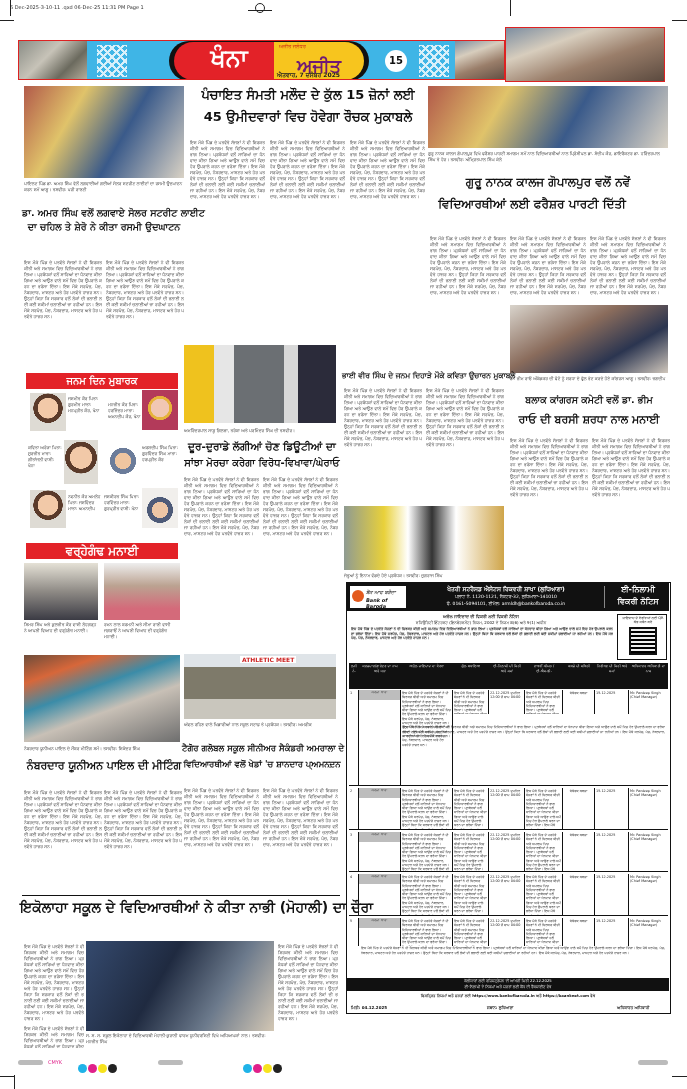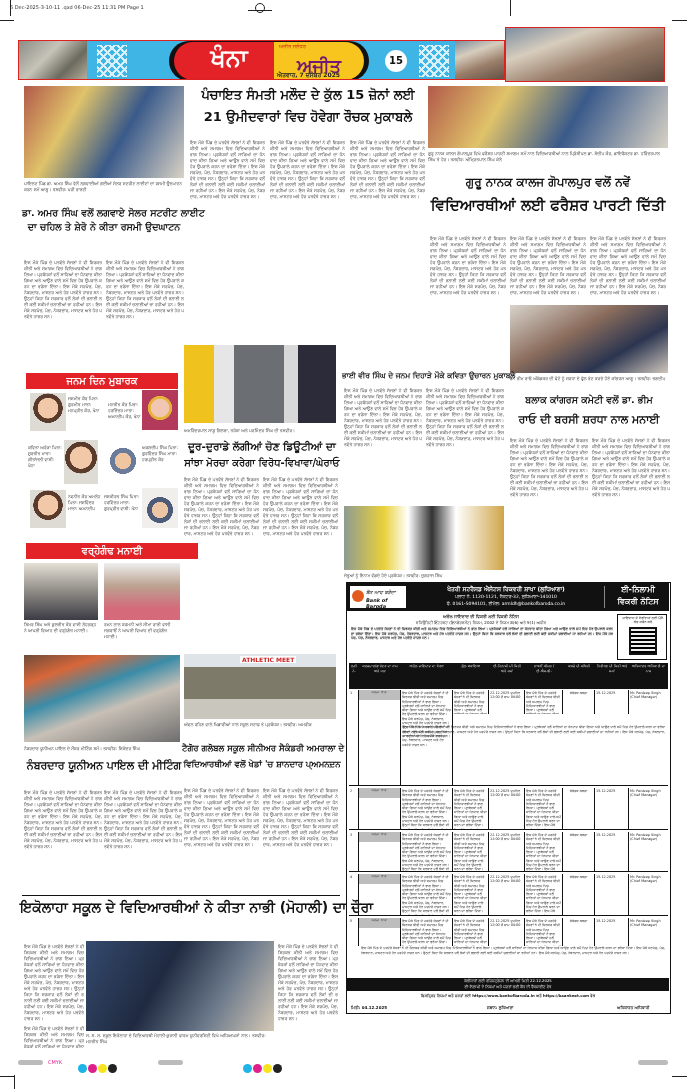--- a/index.html
+++ b/index.html
@@ -66,34 +66,34 @@
 <div class="abs kid" style="left:142px;top:390px;width:36px;height:40px;background:radial-gradient(circle at 50% 45%,#f1c7b3 0 32%,#e6b33a 33% 42%,#b33a5a 43%)"></div>
 <div class="abs cap" style="left:28px;top:445px;width:34px;height:32px">ਕਵਿਤਾ ਅਰੋੜਾ ਪਿਤਾ: ਸੁਰਜੀਤ ਮਾਤਾ: ਗੀਤਾਂਜਲੀ ਵਾਸੀ: ਖੰਨਾ</div>
 <div class="abs kid" style="left:64px;top:440px;width:34px;height:44px"></div>
 <div class="abs kid" style="left:106px;top:440px;width:34px;height:38px;background:radial-gradient(circle at 50% 55%,#f0c6a0 0 30%,#6b7c9a 31% 48%,#fff 49%)"></div>
 <div class="abs cap" style="left:142px;top:445px;width:38px;height:32px">ਅਰਸ਼ਦੀਪ ਸਿੰਘ ਪਿਤਾ: ਗੁਰਵਿੰਦਰ ਸਿੰਘ ਮਾਤਾ: ਹਰਪ੍ਰੀਤ ਕੌਰ</div>
 <div class="abs kid" style="left:30px;top:490px;width:36px;height:38px"></div>
 <div class="abs cap" style="left:68px;top:494px;width:34px;height:32px">ਨਵਨੀਤ ਕੌਰ ਅਮਲੋਹ ਪਿਤਾ: ਜਸਵਿੰਦਰ ਮਾਤਾ: ਅਮਨਦੀਪ</div>
 <div class="abs cap" style="left:104px;top:494px;width:36px;height:32px">ਜਸਕੀਰਤ ਸਿੰਘ ਪਿਤਾ: ਹਰਵਿੰਦਰ ਮਾਤਾ: ਗੁਰਪ੍ਰੀਤ ਵਾਸੀ: ਖੰਨਾ</div>
 <div class="abs kid" style="left:142px;top:488px;width:36px;height:40px;background:radial-gradient(circle at 50% 55%,#ecc5a5 0 28%,#4d5a78 29% 45%,#f1efec 46%)"></div>
 
-<div class="abs redbar" style="left:26px;top:543px;width:172px;height:16px;font-size:10px;line-height:16px">ਵਰ੍ਹੇਗੰਢ ਮਨਾਈ</div>
+<div class="abs redbar" style="left:26px;top:543px;width:152px;height:16px;font-size:12px;line-height:16px">ਵਰ੍ਹੇਗੰਢ ਮਨਾਈ</div>
 <div class="abs photo4" style="left:24px;top:563px;width:74px;height:57px"></div>
 <div class="abs photo4" style="left:104px;top:563px;width:76px;height:57px;background:linear-gradient(180deg,#eee,#bba291 40%,#d46a7a 80%)"></div>
 <div class="abs cap" style="left:24px;top:622px;width:74px;height:20px">ਸਿਮਰ ਸਿੰਘ ਅਤੇ ਕੁਲਜੀਤ ਕੌਰ ਵਾਸੀ ਲੋਹਗੜ੍ਹ ਨੇ ਆਪਣੀ ਵਿਆਹ ਦੀ ਵਰ੍ਹੇਗੰਢ ਮਨਾਈ।</div>
 <div class="abs cap" style="left:104px;top:622px;width:76px;height:20px">ਰਮਨ ਲਾਲ ਬਰਮਨੀ ਅਤੇ ਸੀਮਾ ਰਾਣੀ ਵਾਸੀ ਜਗਰਾਓਂ ਨੇ ਆਪਣੀ ਵਿਆਹ ਦੀ ਵਰ੍ਹੇਗੰਢ ਮਨਾਈ।</div>
 
 <div class="abs photo3" style="left:24px;top:655px;width:156px;height:87px;background:linear-gradient(160deg,#6d4c3a,#d7673a 20%,#3b8ca8 40%,#c8c0b6 60%,#6e6e6e)"></div>
 <div class="abs cap" style="left:24px;top:746px;width:156px;height:8px;white-space:nowrap">ਨੰਬਰਦਾਰ ਯੂਨੀਅਨ ਪਾਇਲ ਦੇ ਮੈਂਬਰ ਮੀਟਿੰਗ ਸਮੇਂ। ਤਸਵੀਰ: ਸਿਕੰਦਰ ਸਿੰਘ</div>
 <div class="abs head" style="left:22px;top:760px;width:164px;font-size:11px">ਨੰਬਰਦਾਰ ਯੂਨੀਅਨ ਪਾਇਲ ਦੀ ਮੀਟਿੰਗ</div>
 <div class="abs col" style="left:24px;top:790px;width:78px;height:100px">ਇਸ ਮੌਕੇ ਪਿੰਡ ਦੇ ਪਤਵੰਤੇ ਸੱਜਣਾਂ ਨੇ ਵੀ ਸ਼ਿਰਕਤ ਕੀਤੀ ਅਤੇ ਸਮਾਗਮ ਵਿਚ ਵਿਦਿਆਰਥੀਆਂ ਨੇ ਭਾਗ ਲਿਆ। ਪ੍ਰਬੰਧਕਾਂ ਵਲੋਂ ਸਾਰਿਆਂ ਦਾ ਧੰਨਵਾਦ ਕੀਤਾ ਗਿਆ ਅਤੇ ਆਉਣ ਵਾਲੇ ਸਮੇਂ ਵਿਚ ਹੋਰ ਉਪਰਾਲੇ ਕਰਨ ਦਾ ਭਰੋਸਾ ਦਿੱਤਾ। ਇਸ ਮੌਕੇ ਸਰਪੰਚ, ਪੰਚ, ਨੰਬਰਦਾਰ, ਮਾਸਟਰ ਅਤੇ ਹੋਰ ਪਤਵੰਤੇ ਹਾਜ਼ਰ ਸਨ। ਉਨ੍ਹਾਂ ਕਿਹਾ ਕਿ ਸਰਕਾਰ ਵਲੋਂ ਲੋਕਾਂ ਦੀ ਭਲਾਈ ਲਈ ਕਈ ਸਕੀਮਾਂ ਚਲਾਈਆਂ ਜਾ ਰਹੀਆਂ ਹਨ। ਇਸ ਮੌਕੇ ਸਰਪੰਚ, ਪੰਚ, ਨੰਬਰਦਾਰ, ਮਾਸਟਰ ਅਤੇ ਹੋਰ ਪਤਵੰਤੇ ਹਾਜ਼ਰ ਸਨ।</div>
 <div class="abs col" style="left:104px;top:790px;width:78px;height:100px">ਇਸ ਮੌਕੇ ਪਿੰਡ ਦੇ ਪਤਵੰਤੇ ਸੱਜਣਾਂ ਨੇ ਵੀ ਸ਼ਿਰਕਤ ਕੀਤੀ ਅਤੇ ਸਮਾਗਮ ਵਿਚ ਵਿਦਿਆਰਥੀਆਂ ਨੇ ਭਾਗ ਲਿਆ। ਪ੍ਰਬੰਧਕਾਂ ਵਲੋਂ ਸਾਰਿਆਂ ਦਾ ਧੰਨਵਾਦ ਕੀਤਾ ਗਿਆ ਅਤੇ ਆਉਣ ਵਾਲੇ ਸਮੇਂ ਵਿਚ ਹੋਰ ਉਪਰਾਲੇ ਕਰਨ ਦਾ ਭਰੋਸਾ ਦਿੱਤਾ। ਇਸ ਮੌਕੇ ਸਰਪੰਚ, ਪੰਚ, ਨੰਬਰਦਾਰ, ਮਾਸਟਰ ਅਤੇ ਹੋਰ ਪਤਵੰਤੇ ਹਾਜ਼ਰ ਸਨ। ਉਨ੍ਹਾਂ ਕਿਹਾ ਕਿ ਸਰਕਾਰ ਵਲੋਂ ਲੋਕਾਂ ਦੀ ਭਲਾਈ ਲਈ ਕਈ ਸਕੀਮਾਂ ਚਲਾਈਆਂ ਜਾ ਰਹੀਆਂ ਹਨ। ਇਸ ਮੌਕੇ ਸਰਪੰਚ, ਪੰਚ, ਨੰਬਰਦਾਰ, ਮਾਸਟਰ ਅਤੇ ਹੋਰ ਪਤਵੰਤੇ ਹਾਜ਼ਰ ਸਨ।</div>
 
 <div class="abs head" style="left:190px;top:88px;width:236px;font-size:13px">ਪੰਚਾਇਤ ਸੰਮਤੀ ਮਲੌਦ ਦੇ ਕੁੱਲ 15 ਜ਼ੋਨਾਂ ਲਈ</div>
-<div class="abs head" style="left:190px;top:110px;width:236px;font-size:13px">21 ਉਮੀਦਵਾਰਾਂ ਵਿਚ ਹੋਵੇਗਾ ਰੌਚਕ ਮੁਕਾਬਲੇ</div>
+<div class="abs head" style="left:190px;top:110px;width:236px;font-size:13px">45 ਉਮੀਦਵਾਰਾਂ ਵਿਚ ਹੋਵੇਗਾ ਰੌਚਕ ਮੁਕਾਬਲੇ</div>
 <div class="abs col" style="left:190px;top:140px;width:75px;height:200px">ਇਸ ਮੌਕੇ ਪਿੰਡ ਦੇ ਪਤਵੰਤੇ ਸੱਜਣਾਂ ਨੇ ਵੀ ਸ਼ਿਰਕਤ ਕੀਤੀ ਅਤੇ ਸਮਾਗਮ ਵਿਚ ਵਿਦਿਆਰਥੀਆਂ ਨੇ ਭਾਗ ਲਿਆ। ਪ੍ਰਬੰਧਕਾਂ ਵਲੋਂ ਸਾਰਿਆਂ ਦਾ ਧੰਨਵਾਦ ਕੀਤਾ ਗਿਆ ਅਤੇ ਆਉਣ ਵਾਲੇ ਸਮੇਂ ਵਿਚ ਹੋਰ ਉਪਰਾਲੇ ਕਰਨ ਦਾ ਭਰੋਸਾ ਦਿੱਤਾ। ਇਸ ਮੌਕੇ ਸਰਪੰਚ, ਪੰਚ, ਨੰਬਰਦਾਰ, ਮਾਸਟਰ ਅਤੇ ਹੋਰ ਪਤਵੰਤੇ ਹਾਜ਼ਰ ਸਨ। ਉਨ੍ਹਾਂ ਕਿਹਾ ਕਿ ਸਰਕਾਰ ਵਲੋਂ ਲੋਕਾਂ ਦੀ ਭਲਾਈ ਲਈ ਕਈ ਸਕੀਮਾਂ ਚਲਾਈਆਂ ਜਾ ਰਹੀਆਂ ਹਨ। ਇਸ ਮੌਕੇ ਸਰਪੰਚ, ਪੰਚ, ਨੰਬਰਦਾਰ, ਮਾਸਟਰ ਅਤੇ ਹੋਰ ਪਤਵੰਤੇ ਹਾਜ਼ਰ ਸਨ।</div>
 <div class="abs col" style="left:270px;top:140px;width:75px;height:200px">ਇਸ ਮੌਕੇ ਪਿੰਡ ਦੇ ਪਤਵੰਤੇ ਸੱਜਣਾਂ ਨੇ ਵੀ ਸ਼ਿਰਕਤ ਕੀਤੀ ਅਤੇ ਸਮਾਗਮ ਵਿਚ ਵਿਦਿਆਰਥੀਆਂ ਨੇ ਭਾਗ ਲਿਆ। ਪ੍ਰਬੰਧਕਾਂ ਵਲੋਂ ਸਾਰਿਆਂ ਦਾ ਧੰਨਵਾਦ ਕੀਤਾ ਗਿਆ ਅਤੇ ਆਉਣ ਵਾਲੇ ਸਮੇਂ ਵਿਚ ਹੋਰ ਉਪਰਾਲੇ ਕਰਨ ਦਾ ਭਰੋਸਾ ਦਿੱਤਾ। ਇਸ ਮੌਕੇ ਸਰਪੰਚ, ਪੰਚ, ਨੰਬਰਦਾਰ, ਮਾਸਟਰ ਅਤੇ ਹੋਰ ਪਤਵੰਤੇ ਹਾਜ਼ਰ ਸਨ। ਉਨ੍ਹਾਂ ਕਿਹਾ ਕਿ ਸਰਕਾਰ ਵਲੋਂ ਲੋਕਾਂ ਦੀ ਭਲਾਈ ਲਈ ਕਈ ਸਕੀਮਾਂ ਚਲਾਈਆਂ ਜਾ ਰਹੀਆਂ ਹਨ। ਇਸ ਮੌਕੇ ਸਰਪੰਚ, ਪੰਚ, ਨੰਬਰਦਾਰ, ਮਾਸਟਰ ਅਤੇ ਹੋਰ ਪਤਵੰਤੇ ਹਾਜ਼ਰ ਸਨ।</div>
 <div class="abs col" style="left:350px;top:140px;width:75px;height:200px">ਇਸ ਮੌਕੇ ਪਿੰਡ ਦੇ ਪਤਵੰਤੇ ਸੱਜਣਾਂ ਨੇ ਵੀ ਸ਼ਿਰਕਤ ਕੀਤੀ ਅਤੇ ਸਮਾਗਮ ਵਿਚ ਵਿਦਿਆਰਥੀਆਂ ਨੇ ਭਾਗ ਲਿਆ। ਪ੍ਰਬੰਧਕਾਂ ਵਲੋਂ ਸਾਰਿਆਂ ਦਾ ਧੰਨਵਾਦ ਕੀਤਾ ਗਿਆ ਅਤੇ ਆਉਣ ਵਾਲੇ ਸਮੇਂ ਵਿਚ ਹੋਰ ਉਪਰਾਲੇ ਕਰਨ ਦਾ ਭਰੋਸਾ ਦਿੱਤਾ। ਇਸ ਮੌਕੇ ਸਰਪੰਚ, ਪੰਚ, ਨੰਬਰਦਾਰ, ਮਾਸਟਰ ਅਤੇ ਹੋਰ ਪਤਵੰਤੇ ਹਾਜ਼ਰ ਸਨ। ਉਨ੍ਹਾਂ ਕਿਹਾ ਕਿ ਸਰਕਾਰ ਵਲੋਂ ਲੋਕਾਂ ਦੀ ਭਲਾਈ ਲਈ ਕਈ ਸਕੀਮਾਂ ਚਲਾਈਆਂ ਜਾ ਰਹੀਆਂ ਹਨ। ਇਸ ਮੌਕੇ ਸਰਪੰਚ, ਪੰਚ, ਨੰਬਰਦਾਰ, ਮਾਸਟਰ ਅਤੇ ਹੋਰ ਪਤਵੰਤੇ ਹਾਜ਼ਰ ਸਨ।</div>
 
 <div class="abs" style="left:184px;top:345px;width:152px;height:78px;background:linear-gradient(90deg,#efc21e 0 20%,#e6e6e6 20% 33%,#6b6f73 33% 66%,#d8d8d8 66% 75%,#2b2b3a 75%)"></div>
 <div class="abs cap" style="left:184px;top:428px;width:154px;height:8px;white-space:nowrap">ਅਮਰਿੰਦਰਪਾਲ ਸਾਬੂ ਗਿਲਜ਼ਾ, ਤਰੋਬਾ ਅਤੇ ਪਰਮਿੰਦਰ ਸਿੰਘ ਦੀ ਤਸਵੀਰ।</div>
 <div class="abs head" style="left:182px;top:441px;width:160px;font-size:10.5px">ਦੂਰ-ਦੁਰਾਡੇ ਲੱਗੀਆਂ ਚੋਣ ਡਿਊਟੀਆਂ ਦਾ</div>
 <div class="abs head" style="left:182px;top:458px;width:160px;font-size:10px">ਸਾਂਝਾ ਮੋਰਚਾ ਕਰੇਗਾ ਵਿਰੋਧ-ਵਿਖਾਵਾ/ਘੇਰਾਓ</div>
 <div class="abs col" style="left:184px;top:477px;width:75px;height:100px">ਇਸ ਮੌਕੇ ਪਿੰਡ ਦੇ ਪਤਵੰਤੇ ਸੱਜਣਾਂ ਨੇ ਵੀ ਸ਼ਿਰਕਤ ਕੀਤੀ ਅਤੇ ਸਮਾਗਮ ਵਿਚ ਵਿਦਿਆਰਥੀਆਂ ਨੇ ਭਾਗ ਲਿਆ। ਪ੍ਰਬੰਧਕਾਂ ਵਲੋਂ ਸਾਰਿਆਂ ਦਾ ਧੰਨਵਾਦ ਕੀਤਾ ਗਿਆ ਅਤੇ ਆਉਣ ਵਾਲੇ ਸਮੇਂ ਵਿਚ ਹੋਰ ਉਪਰਾਲੇ ਕਰਨ ਦਾ ਭਰੋਸਾ ਦਿੱਤਾ। ਇਸ ਮੌਕੇ ਸਰਪੰਚ, ਪੰਚ, ਨੰਬਰਦਾਰ, ਮਾਸਟਰ ਅਤੇ ਹੋਰ ਪਤਵੰਤੇ ਹਾਜ਼ਰ ਸਨ। ਉਨ੍ਹਾਂ ਕਿਹਾ ਕਿ ਸਰਕਾਰ ਵਲੋਂ ਲੋਕਾਂ ਦੀ ਭਲਾਈ ਲਈ ਕਈ ਸਕੀਮਾਂ ਚਲਾਈਆਂ ਜਾ ਰਹੀਆਂ ਹਨ। ਇਸ ਮੌਕੇ ਸਰਪੰਚ, ਪੰਚ, ਨੰਬਰਦਾਰ, ਮਾਸਟਰ ਅਤੇ ਹੋਰ ਪਤਵੰਤੇ ਹਾਜ਼ਰ ਸਨ।</div>
 <div class="abs col" style="left:263px;top:477px;width:75px;height:100px">ਇਸ ਮੌਕੇ ਪਿੰਡ ਦੇ ਪਤਵੰਤੇ ਸੱਜਣਾਂ ਨੇ ਵੀ ਸ਼ਿਰਕਤ ਕੀਤੀ ਅਤੇ ਸਮਾਗਮ ਵਿਚ ਵਿਦਿਆਰਥੀਆਂ ਨੇ ਭਾਗ ਲਿਆ। ਪ੍ਰਬੰਧਕਾਂ ਵਲੋਂ ਸਾਰਿਆਂ ਦਾ ਧੰਨਵਾਦ ਕੀਤਾ ਗਿਆ ਅਤੇ ਆਉਣ ਵਾਲੇ ਸਮੇਂ ਵਿਚ ਹੋਰ ਉਪਰਾਲੇ ਕਰਨ ਦਾ ਭਰੋਸਾ ਦਿੱਤਾ। ਇਸ ਮੌਕੇ ਸਰਪੰਚ, ਪੰਚ, ਨੰਬਰਦਾਰ, ਮਾਸਟਰ ਅਤੇ ਹੋਰ ਪਤਵੰਤੇ ਹਾਜ਼ਰ ਸਨ। ਉਨ੍ਹਾਂ ਕਿਹਾ ਕਿ ਸਰਕਾਰ ਵਲੋਂ ਲੋਕਾਂ ਦੀ ਭਲਾਈ ਲਈ ਕਈ ਸਕੀਮਾਂ ਚਲਾਈਆਂ ਜਾ ਰਹੀਆਂ ਹਨ। ਇਸ ਮੌਕੇ ਸਰਪੰਚ, ਪੰਚ, ਨੰਬਰਦਾਰ, ਮਾਸਟਰ ਅਤੇ ਹੋਰ ਪਤਵੰਤੇ ਹਾਜ਼ਰ ਸਨ।</div>
@@ -102,21 +102,21 @@
 <div class="abs" style="left:240px;top:656px;font-size:6px;font-weight:bold;color:#c22;background:#fff;padding:0 2px">ATHLETIC MEET</div>
 <div class="abs cap" style="left:184px;top:722px;width:154px;height:14px">ਅੱਵਲ ਰਹਿਣ ਵਾਲੇ ਖਿਡਾਰੀਆਂ ਨਾਲ ਸਕੂਲ ਸਟਾਫ਼ ਤੇ ਪ੍ਰਬੰਧਕ। ਤਸਵੀਰ: ਅਮਰੀਕ</div>
 <div class="abs head" style="left:182px;top:744px;width:160px;font-size:8.5px">ਟੈਗੋਰ ਗਲੋਬਲ ਸਕੂਲ ਸੀਨੀਅਰ ਸੈਕੰਡਰੀ ਅਮਰਾਲਾ ਦੇ</div>
 <div class="abs head" style="left:182px;top:760px;width:160px;font-size:8.5px">ਵਿਦਿਆਰਥੀਆਂ ਵਲੋਂ ਖੇਡਾਂ 'ਚ ਸ਼ਾਨਦਾਰ ਪ੍ਅਮਨਦ਼ਨ</div>
 <div class="abs col" style="left:184px;top:788px;width:75px;height:100px">ਇਸ ਮੌਕੇ ਪਿੰਡ ਦੇ ਪਤਵੰਤੇ ਸੱਜਣਾਂ ਨੇ ਵੀ ਸ਼ਿਰਕਤ ਕੀਤੀ ਅਤੇ ਸਮਾਗਮ ਵਿਚ ਵਿਦਿਆਰਥੀਆਂ ਨੇ ਭਾਗ ਲਿਆ। ਪ੍ਰਬੰਧਕਾਂ ਵਲੋਂ ਸਾਰਿਆਂ ਦਾ ਧੰਨਵਾਦ ਕੀਤਾ ਗਿਆ ਅਤੇ ਆਉਣ ਵਾਲੇ ਸਮੇਂ ਵਿਚ ਹੋਰ ਉਪਰਾਲੇ ਕਰਨ ਦਾ ਭਰੋਸਾ ਦਿੱਤਾ। ਇਸ ਮੌਕੇ ਸਰਪੰਚ, ਪੰਚ, ਨੰਬਰਦਾਰ, ਮਾਸਟਰ ਅਤੇ ਹੋਰ ਪਤਵੰਤੇ ਹਾਜ਼ਰ ਸਨ। ਉਨ੍ਹਾਂ ਕਿਹਾ ਕਿ ਸਰਕਾਰ ਵਲੋਂ ਲੋਕਾਂ ਦੀ ਭਲਾਈ ਲਈ ਕਈ ਸਕੀਮਾਂ ਚਲਾਈਆਂ ਜਾ ਰਹੀਆਂ ਹਨ। ਇਸ ਮੌਕੇ ਸਰਪੰਚ, ਪੰਚ, ਨੰਬਰਦਾਰ, ਮਾਸਟਰ ਅਤੇ ਹੋਰ ਪਤਵੰਤੇ ਹਾਜ਼ਰ ਸਨ।</div>
 <div class="abs col" style="left:263px;top:788px;width:75px;height:100px">ਇਸ ਮੌਕੇ ਪਿੰਡ ਦੇ ਪਤਵੰਤੇ ਸੱਜਣਾਂ ਨੇ ਵੀ ਸ਼ਿਰਕਤ ਕੀਤੀ ਅਤੇ ਸਮਾਗਮ ਵਿਚ ਵਿਦਿਆਰਥੀਆਂ ਨੇ ਭਾਗ ਲਿਆ। ਪ੍ਰਬੰਧਕਾਂ ਵਲੋਂ ਸਾਰਿਆਂ ਦਾ ਧੰਨਵਾਦ ਕੀਤਾ ਗਿਆ ਅਤੇ ਆਉਣ ਵਾਲੇ ਸਮੇਂ ਵਿਚ ਹੋਰ ਉਪਰਾਲੇ ਕਰਨ ਦਾ ਭਰੋਸਾ ਦਿੱਤਾ। ਇਸ ਮੌਕੇ ਸਰਪੰਚ, ਪੰਚ, ਨੰਬਰਦਾਰ, ਮਾਸਟਰ ਅਤੇ ਹੋਰ ਪਤਵੰਤੇ ਹਾਜ਼ਰ ਸਨ। ਉਨ੍ਹਾਂ ਕਿਹਾ ਕਿ ਸਰਕਾਰ ਵਲੋਂ ਲੋਕਾਂ ਦੀ ਭਲਾਈ ਲਈ ਕਈ ਸਕੀਮਾਂ ਚਲਾਈਆਂ ਜਾ ਰਹੀਆਂ ਹਨ। ਇਸ ਮੌਕੇ ਸਰਪੰਚ, ਪੰਚ, ਨੰਬਰਦਾਰ, ਮਾਸਟਰ ਅਤੇ ਹੋਰ ਪਤਵੰਤੇ ਹਾਜ਼ਰ ਸਨ।</div>
 
 <div class="abs photo3" style="left:428px;top:86px;width:240px;height:62px"></div>
 <div class="abs cap" style="left:428px;top:151px;width:240px;height:14px">ਗੁਰੂ ਨਾਨਕ ਕਾਲਜ ਗੋਪਾਲਪੁਰ ਵਿਖੇ ਫਰੈਸ਼ਰ ਪਾਰਟੀ ਸਮਾਗਮ ਸਮੇਂ ਨਾਲ ਵਿਦਿਆਰਥੀਆਂ ਨਾਲ ਪ੍ਰਿੰਸੀਪਲ ਡਾ. ਸੰਦੀਪ ਕੌਰ, ਡਾਇਰੈਕਟਰ ਡਾ. ਹਰਿੰਦਰਪਾਲ ਸਿੰਘ ਤੇ ਹੋਰ। ਤਸਵੀਰ: ਅੰਮ੍ਰਿਤਪਾਲ ਸਿੰਘ ਕੇਲੋ</div>
 <div class="abs head" style="left:426px;top:176px;width:244px;font-size:12px">ਗੁਰੂ ਨਾਨਕ ਕਾਲਜ ਗੋਪਾਲਪੁਰ ਵਲੋਂ ਨਵੇਂ</div>
-<div class="abs head" style="left:426px;top:198px;width:244px;font-size:15px">ਵਿਦਿਆਰਥੀਆਂ ਲਈ ਫਰੈਸ਼ਰ ਪਾਰਟੀ ਦਿੱਤੀ</div>
+<div class="abs head" style="left:410px;top:198px;width:244px;font-size:12px">ਵਿਦਿਆਰਥੀਆਂ ਲਈ ਫਰੈਸ਼ਰ ਪਾਰਟੀ ਦਿੱਤੀ</div>
 <div class="abs col" style="left:430px;top:236px;width:76px;height:130px">ਇਸ ਮੌਕੇ ਪਿੰਡ ਦੇ ਪਤਵੰਤੇ ਸੱਜਣਾਂ ਨੇ ਵੀ ਸ਼ਿਰਕਤ ਕੀਤੀ ਅਤੇ ਸਮਾਗਮ ਵਿਚ ਵਿਦਿਆਰਥੀਆਂ ਨੇ ਭਾਗ ਲਿਆ। ਪ੍ਰਬੰਧਕਾਂ ਵਲੋਂ ਸਾਰਿਆਂ ਦਾ ਧੰਨਵਾਦ ਕੀਤਾ ਗਿਆ ਅਤੇ ਆਉਣ ਵਾਲੇ ਸਮੇਂ ਵਿਚ ਹੋਰ ਉਪਰਾਲੇ ਕਰਨ ਦਾ ਭਰੋਸਾ ਦਿੱਤਾ। ਇਸ ਮੌਕੇ ਸਰਪੰਚ, ਪੰਚ, ਨੰਬਰਦਾਰ, ਮਾਸਟਰ ਅਤੇ ਹੋਰ ਪਤਵੰਤੇ ਹਾਜ਼ਰ ਸਨ। ਉਨ੍ਹਾਂ ਕਿਹਾ ਕਿ ਸਰਕਾਰ ਵਲੋਂ ਲੋਕਾਂ ਦੀ ਭਲਾਈ ਲਈ ਕਈ ਸਕੀਮਾਂ ਚਲਾਈਆਂ ਜਾ ਰਹੀਆਂ ਹਨ। ਇਸ ਮੌਕੇ ਸਰਪੰਚ, ਪੰਚ, ਨੰਬਰਦਾਰ, ਮਾਸਟਰ ਅਤੇ ਹੋਰ ਪਤਵੰਤੇ ਹਾਜ਼ਰ ਸਨ।</div>
 <div class="abs col" style="left:510px;top:236px;width:76px;height:66px">ਇਸ ਮੌਕੇ ਪਿੰਡ ਦੇ ਪਤਵੰਤੇ ਸੱਜਣਾਂ ਨੇ ਵੀ ਸ਼ਿਰਕਤ ਕੀਤੀ ਅਤੇ ਸਮਾਗਮ ਵਿਚ ਵਿਦਿਆਰਥੀਆਂ ਨੇ ਭਾਗ ਲਿਆ। ਪ੍ਰਬੰਧਕਾਂ ਵਲੋਂ ਸਾਰਿਆਂ ਦਾ ਧੰਨਵਾਦ ਕੀਤਾ ਗਿਆ ਅਤੇ ਆਉਣ ਵਾਲੇ ਸਮੇਂ ਵਿਚ ਹੋਰ ਉਪਰਾਲੇ ਕਰਨ ਦਾ ਭਰੋਸਾ ਦਿੱਤਾ। ਇਸ ਮੌਕੇ ਸਰਪੰਚ, ਪੰਚ, ਨੰਬਰਦਾਰ, ਮਾਸਟਰ ਅਤੇ ਹੋਰ ਪਤਵੰਤੇ ਹਾਜ਼ਰ ਸਨ। ਉਨ੍ਹਾਂ ਕਿਹਾ ਕਿ ਸਰਕਾਰ ਵਲੋਂ ਲੋਕਾਂ ਦੀ ਭਲਾਈ ਲਈ ਕਈ ਸਕੀਮਾਂ ਚਲਾਈਆਂ ਜਾ ਰਹੀਆਂ ਹਨ। ਇਸ ਮੌਕੇ ਸਰਪੰਚ, ਪੰਚ, ਨੰਬਰਦਾਰ, ਮਾਸਟਰ ਅਤੇ ਹੋਰ ਪਤਵੰਤੇ ਹਾਜ਼ਰ ਸਨ।</div>
 <div class="abs col" style="left:590px;top:236px;width:76px;height:66px">ਇਸ ਮੌਕੇ ਪਿੰਡ ਦੇ ਪਤਵੰਤੇ ਸੱਜਣਾਂ ਨੇ ਵੀ ਸ਼ਿਰਕਤ ਕੀਤੀ ਅਤੇ ਸਮਾਗਮ ਵਿਚ ਵਿਦਿਆਰਥੀਆਂ ਨੇ ਭਾਗ ਲਿਆ। ਪ੍ਰਬੰਧਕਾਂ ਵਲੋਂ ਸਾਰਿਆਂ ਦਾ ਧੰਨਵਾਦ ਕੀਤਾ ਗਿਆ ਅਤੇ ਆਉਣ ਵਾਲੇ ਸਮੇਂ ਵਿਚ ਹੋਰ ਉਪਰਾਲੇ ਕਰਨ ਦਾ ਭਰੋਸਾ ਦਿੱਤਾ। ਇਸ ਮੌਕੇ ਸਰਪੰਚ, ਪੰਚ, ਨੰਬਰਦਾਰ, ਮਾਸਟਰ ਅਤੇ ਹੋਰ ਪਤਵੰਤੇ ਹਾਜ਼ਰ ਸਨ। ਉਨ੍ਹਾਂ ਕਿਹਾ ਕਿ ਸਰਕਾਰ ਵਲੋਂ ਲੋਕਾਂ ਦੀ ਭਲਾਈ ਲਈ ਕਈ ਸਕੀਮਾਂ ਚਲਾਈਆਂ ਜਾ ਰਹੀਆਂ ਹਨ। ਇਸ ਮੌਕੇ ਸਰਪੰਚ, ਪੰਚ, ਨੰਬਰਦਾਰ, ਮਾਸਟਰ ਅਤੇ ਹੋਰ ਪਤਵੰਤੇ ਹਾਜ਼ਰ ਸਨ।</div>
 <div class="abs photo3" style="left:510px;top:305px;width:158px;height:68px;background:linear-gradient(150deg,#d9d4cc,#8a6c5c 40%,#2b3550 70%,#cfc6bb)"></div>
 
 <div class="abs head" style="left:342px;top:372px;width:164px;font-size:7.5px">ਭਾਈ ਵੀਰ ਸਿੰਘ ਦੇ ਜਨਮ ਦਿਹਾੜੇ ਮੌਕੇ ਕਵਿਤਾ ਉਚਾਰਨ ਮੁਕਾਬਲੇ</div>
 <div class="abs col" style="left:344px;top:388px;width:78px;height:112px">ਇਸ ਮੌਕੇ ਪਿੰਡ ਦੇ ਪਤਵੰਤੇ ਸੱਜਣਾਂ ਨੇ ਵੀ ਸ਼ਿਰਕਤ ਕੀਤੀ ਅਤੇ ਸਮਾਗਮ ਵਿਚ ਵਿਦਿਆਰਥੀਆਂ ਨੇ ਭਾਗ ਲਿਆ। ਪ੍ਰਬੰਧਕਾਂ ਵਲੋਂ ਸਾਰਿਆਂ ਦਾ ਧੰਨਵਾਦ ਕੀਤਾ ਗਿਆ ਅਤੇ ਆਉਣ ਵਾਲੇ ਸਮੇਂ ਵਿਚ ਹੋਰ ਉਪਰਾਲੇ ਕਰਨ ਦਾ ਭਰੋਸਾ ਦਿੱਤਾ। ਇਸ ਮੌਕੇ ਸਰਪੰਚ, ਪੰਚ, ਨੰਬਰਦਾਰ, ਮਾਸਟਰ ਅਤੇ ਹੋਰ ਪਤਵੰਤੇ ਹਾਜ਼ਰ ਸਨ। ਉਨ੍ਹਾਂ ਕਿਹਾ ਕਿ ਸਰਕਾਰ ਵਲੋਂ ਲੋਕਾਂ ਦੀ ਭਲਾਈ ਲਈ ਕਈ ਸਕੀਮਾਂ ਚਲਾਈਆਂ ਜਾ ਰਹੀਆਂ ਹਨ। ਇਸ ਮੌਕੇ ਸਰਪੰਚ, ਪੰਚ, ਨੰਬਰਦਾਰ, ਮਾਸਟਰ ਅਤੇ ਹੋਰ ਪਤਵੰਤੇ ਹਾਜ਼ਰ ਸਨ।</div>
 <div class="abs col" style="left:426px;top:388px;width:78px;height:112px">ਇਸ ਮੌਕੇ ਪਿੰਡ ਦੇ ਪਤਵੰਤੇ ਸੱਜਣਾਂ ਨੇ ਵੀ ਸ਼ਿਰਕਤ ਕੀਤੀ ਅਤੇ ਸਮਾਗਮ ਵਿਚ ਵਿਦਿਆਰਥੀਆਂ ਨੇ ਭਾਗ ਲਿਆ। ਪ੍ਰਬੰਧਕਾਂ ਵਲੋਂ ਸਾਰਿਆਂ ਦਾ ਧੰਨਵਾਦ ਕੀਤਾ ਗਿਆ ਅਤੇ ਆਉਣ ਵਾਲੇ ਸਮੇਂ ਵਿਚ ਹੋਰ ਉਪਰਾਲੇ ਕਰਨ ਦਾ ਭਰੋਸਾ ਦਿੱਤਾ। ਇਸ ਮੌਕੇ ਸਰਪੰਚ, ਪੰਚ, ਨੰਬਰਦਾਰ, ਮਾਸਟਰ ਅਤੇ ਹੋਰ ਪਤਵੰਤੇ ਹਾਜ਼ਰ ਸਨ। ਉਨ੍ਹਾਂ ਕਿਹਾ ਕਿ ਸਰਕਾਰ ਵਲੋਂ ਲੋਕਾਂ ਦੀ ਭਲਾਈ ਲਈ ਕਈ ਸਕੀਮਾਂ ਚਲਾਈਆਂ ਜਾ ਰਹੀਆਂ ਹਨ। ਇਸ ਮੌਕੇ ਸਰਪੰਚ, ਪੰਚ, ਨੰਬਰਦਾਰ, ਮਾਸਟਰ ਅਤੇ ਹੋਰ ਪਤਵੰਤੇ ਹਾਜ਼ਰ ਸਨ।</div>
 <div class="abs photo3" style="left:344px;top:506px;width:160px;height:64px;background:linear-gradient(90deg,#8f9b92,#e9d13a 25%,#fff 40%,#333 55%,#fff 70%,#cfa54a)"></div>
 <div class="abs cap" style="left:344px;top:573px;width:160px;height:8px;white-space:nowrap">ਜੇਤੂਆਂ ਨੂੰ ਇਨਾਮ ਵੰਡਦੇ ਹੋਏ ਪ੍ਰਬੰਧਕ। ਤਸਵੀਰ: ਜੁਗਰਾਜ ਸਿੰਘ</div>

